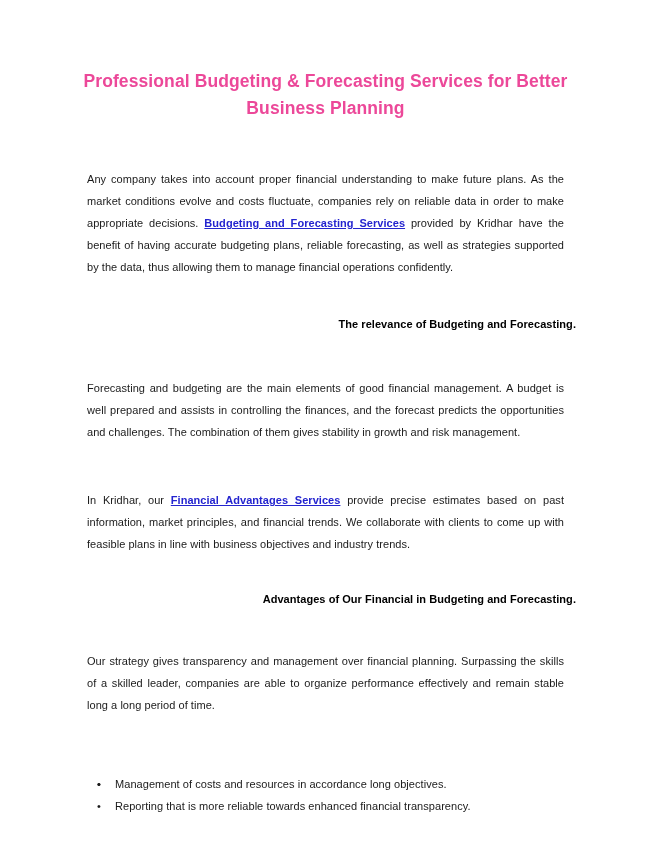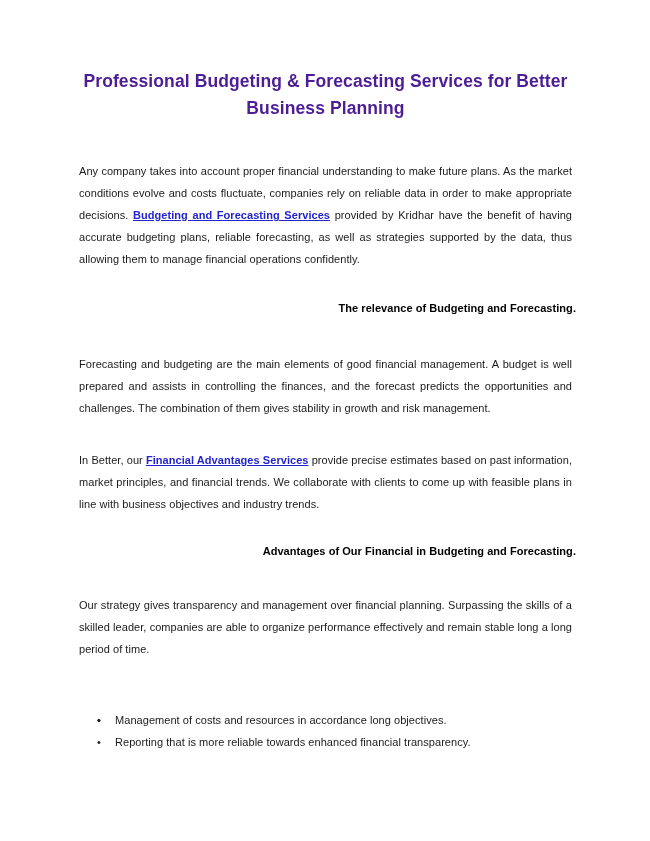--- a/index.html
+++ b/index.html
@@ -33,25 +33,25 @@
 
   .doc-title {
     margin: 0;
     padding: 0;
     padding-top: 68px;
     font-size: 17.5px;
     font-weight: bold;
     line-height: 27px;
     text-align: center;
     letter-spacing: 0.1px;
-    color: #4c1d95;
+    color: #ec4899;
   }
 
   .para {
-    margin: 4px;
+    margin: 12px;
     font-size: 11px;
     line-height: 22px;
     text-align: justify;
     text-justify: inter-word;
     color: #1a1a1a;
     letter-spacing: 0.05px;
   }
 
   .heading {
     margin: 0;
@@ -117,21 +117,21 @@
     <div class="spacer-2"></div>
 
     <p class="heading">The relevance of Budgeting and Forecasting.</p>
 
     <div class="spacer-3"></div>
 
     <p class="para">Forecasting and budgeting are the main elements of good financial management. A budget is well prepared and assists in controlling the finances, and the forecast predicts the opportunities and challenges. The combination of them gives stability in growth and risk management.</p>
 
     <div class="spacer-4"></div>
 
-    <p class="para"><span>In Better, our </span><a class="doclink" href="#">Financial Advantages Services</a><span> provide precise estimates based on past information, market principles, and financial trends. We collaborate with clients to come up with feasible plans in line with business objectives and industry trends.</span></p>
+    <p class="para"><span>In Kridhar, our </span><a class="doclink" href="#">Financial Advantages Services</a><span> provide precise estimates based on past information, market principles, and financial trends. We collaborate with clients to come up with feasible plans in line with business objectives and industry trends.</span></p>
 
     <div class="spacer-5"></div>
 
     <p class="heading">Advantages of Our Financial in Budgeting and Forecasting.</p>
 
     <div class="spacer-6"></div>
 
     <p class="para">Our strategy gives transparency and management over financial planning. Surpassing the skills of a skilled leader, companies are able to organize performance effectively and remain stable long a long period of time.</p>
 
     <div class="spacer-7"></div>

